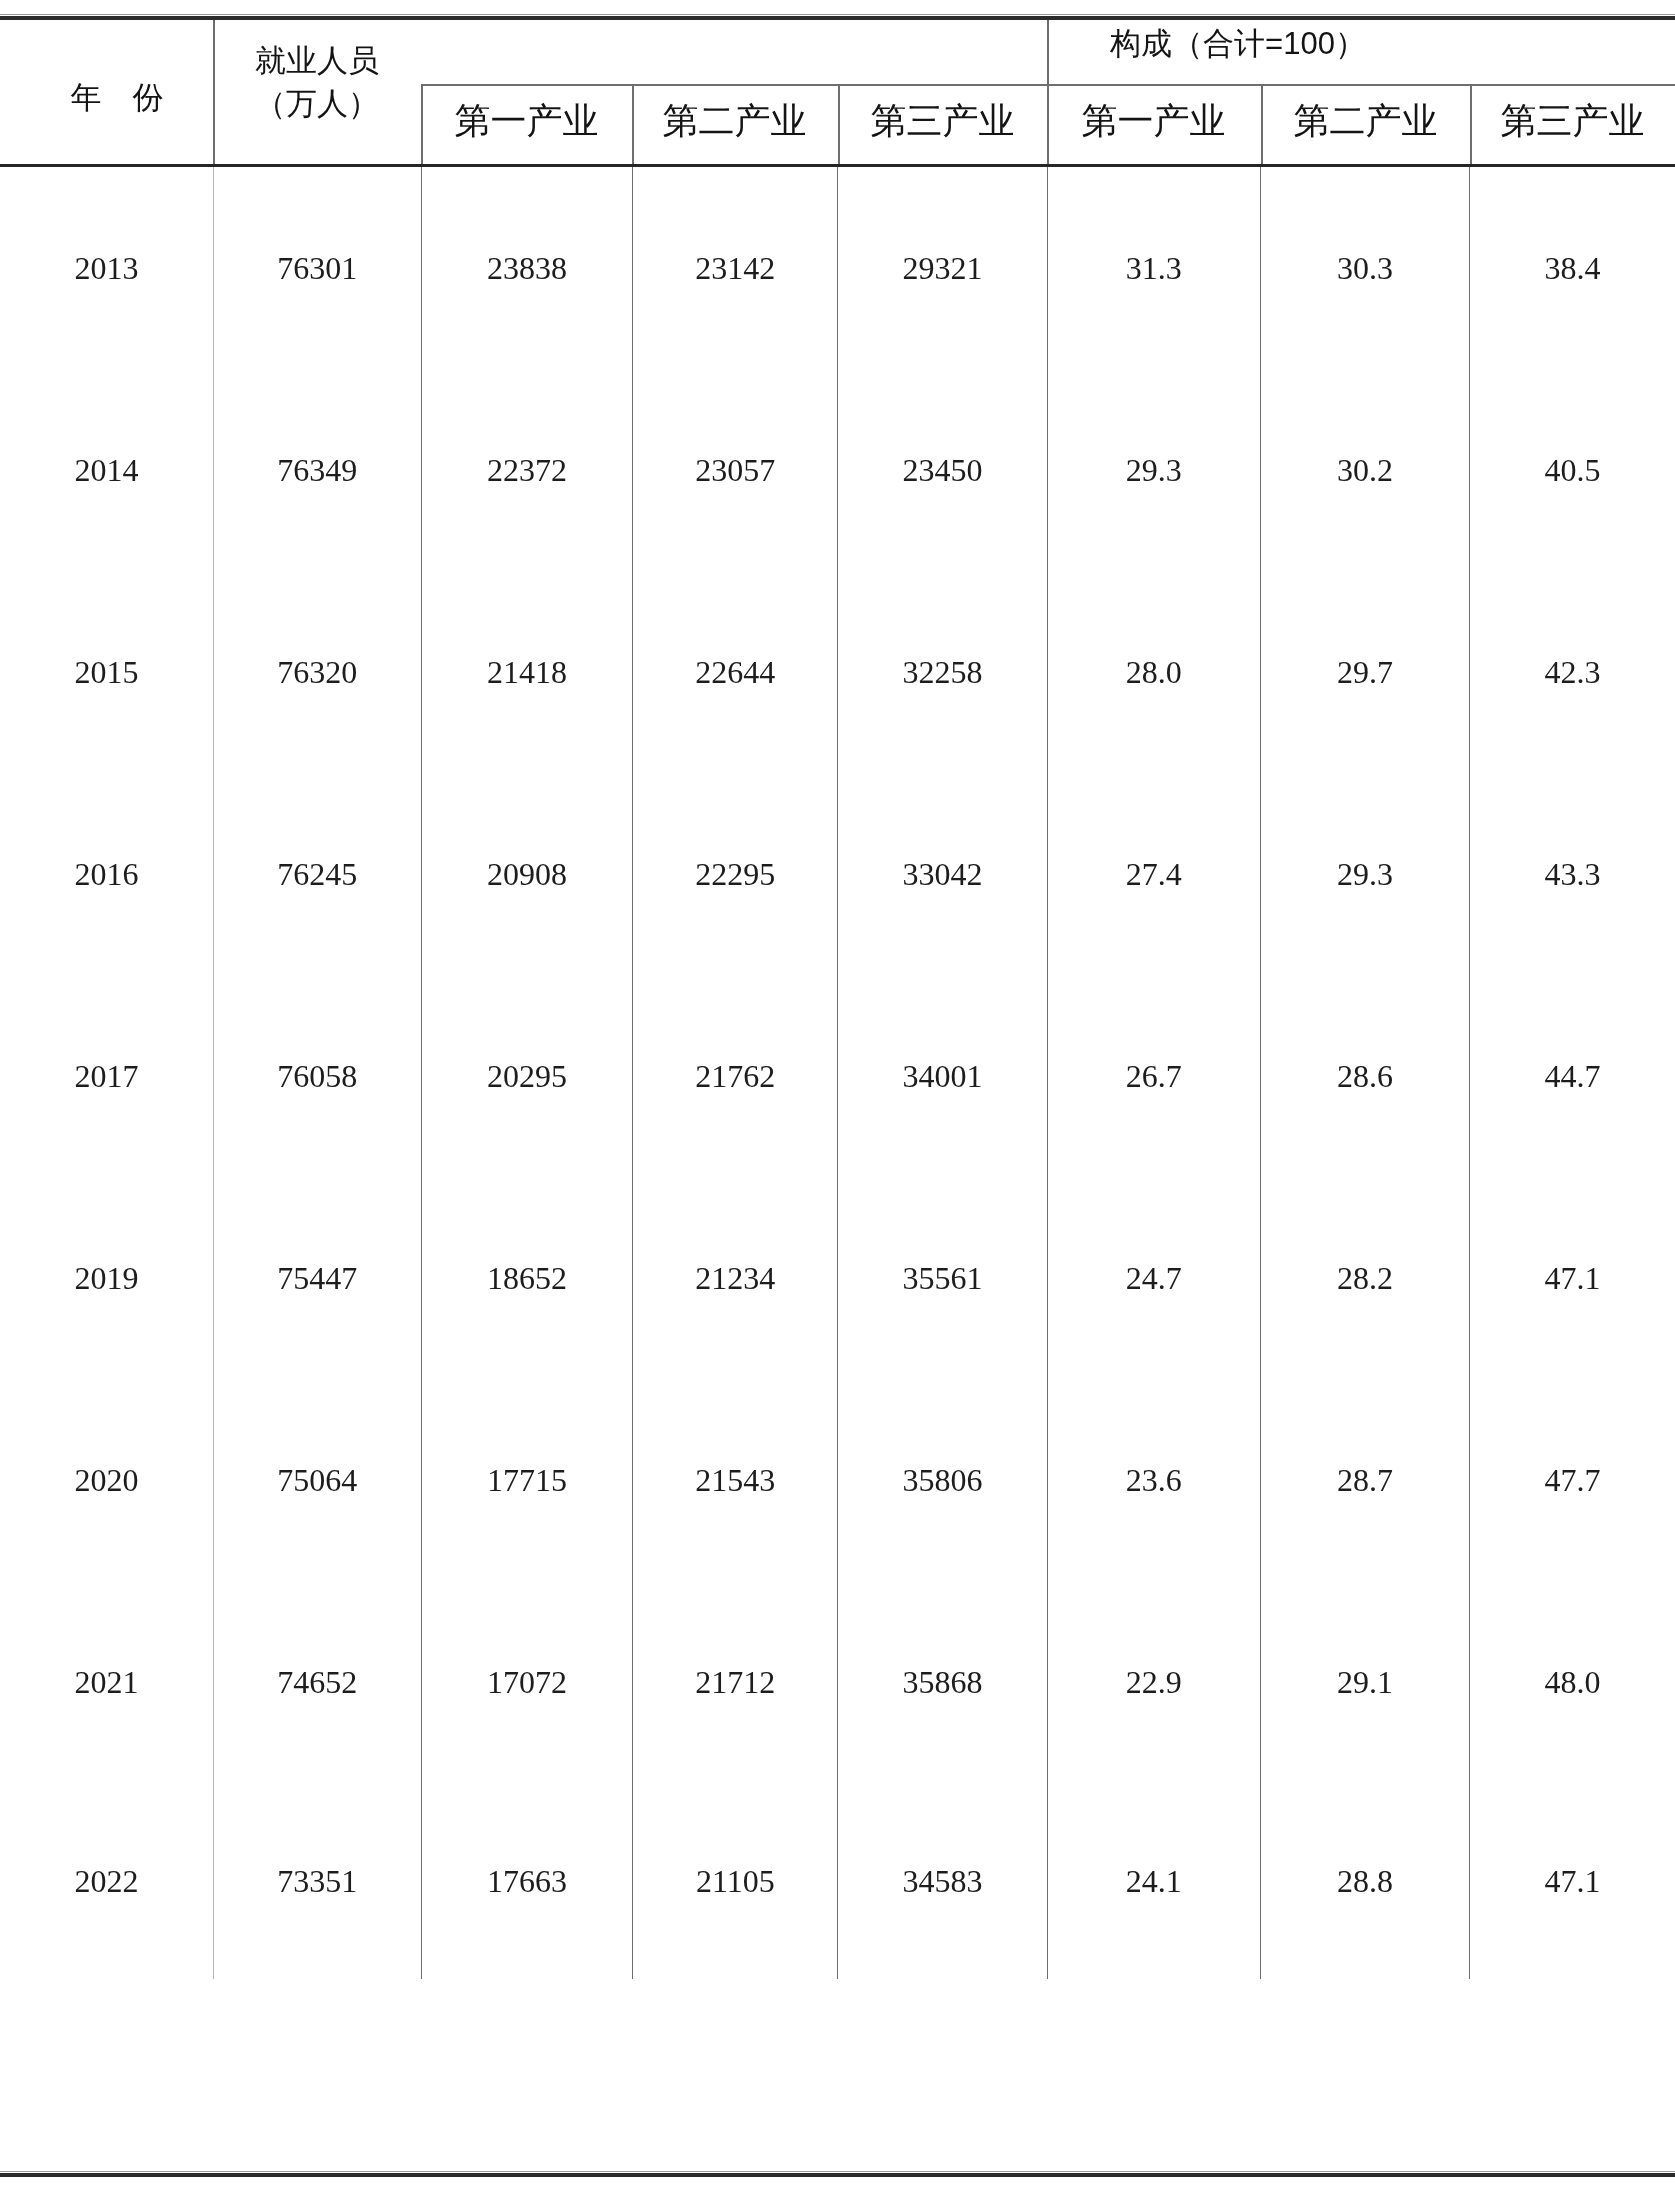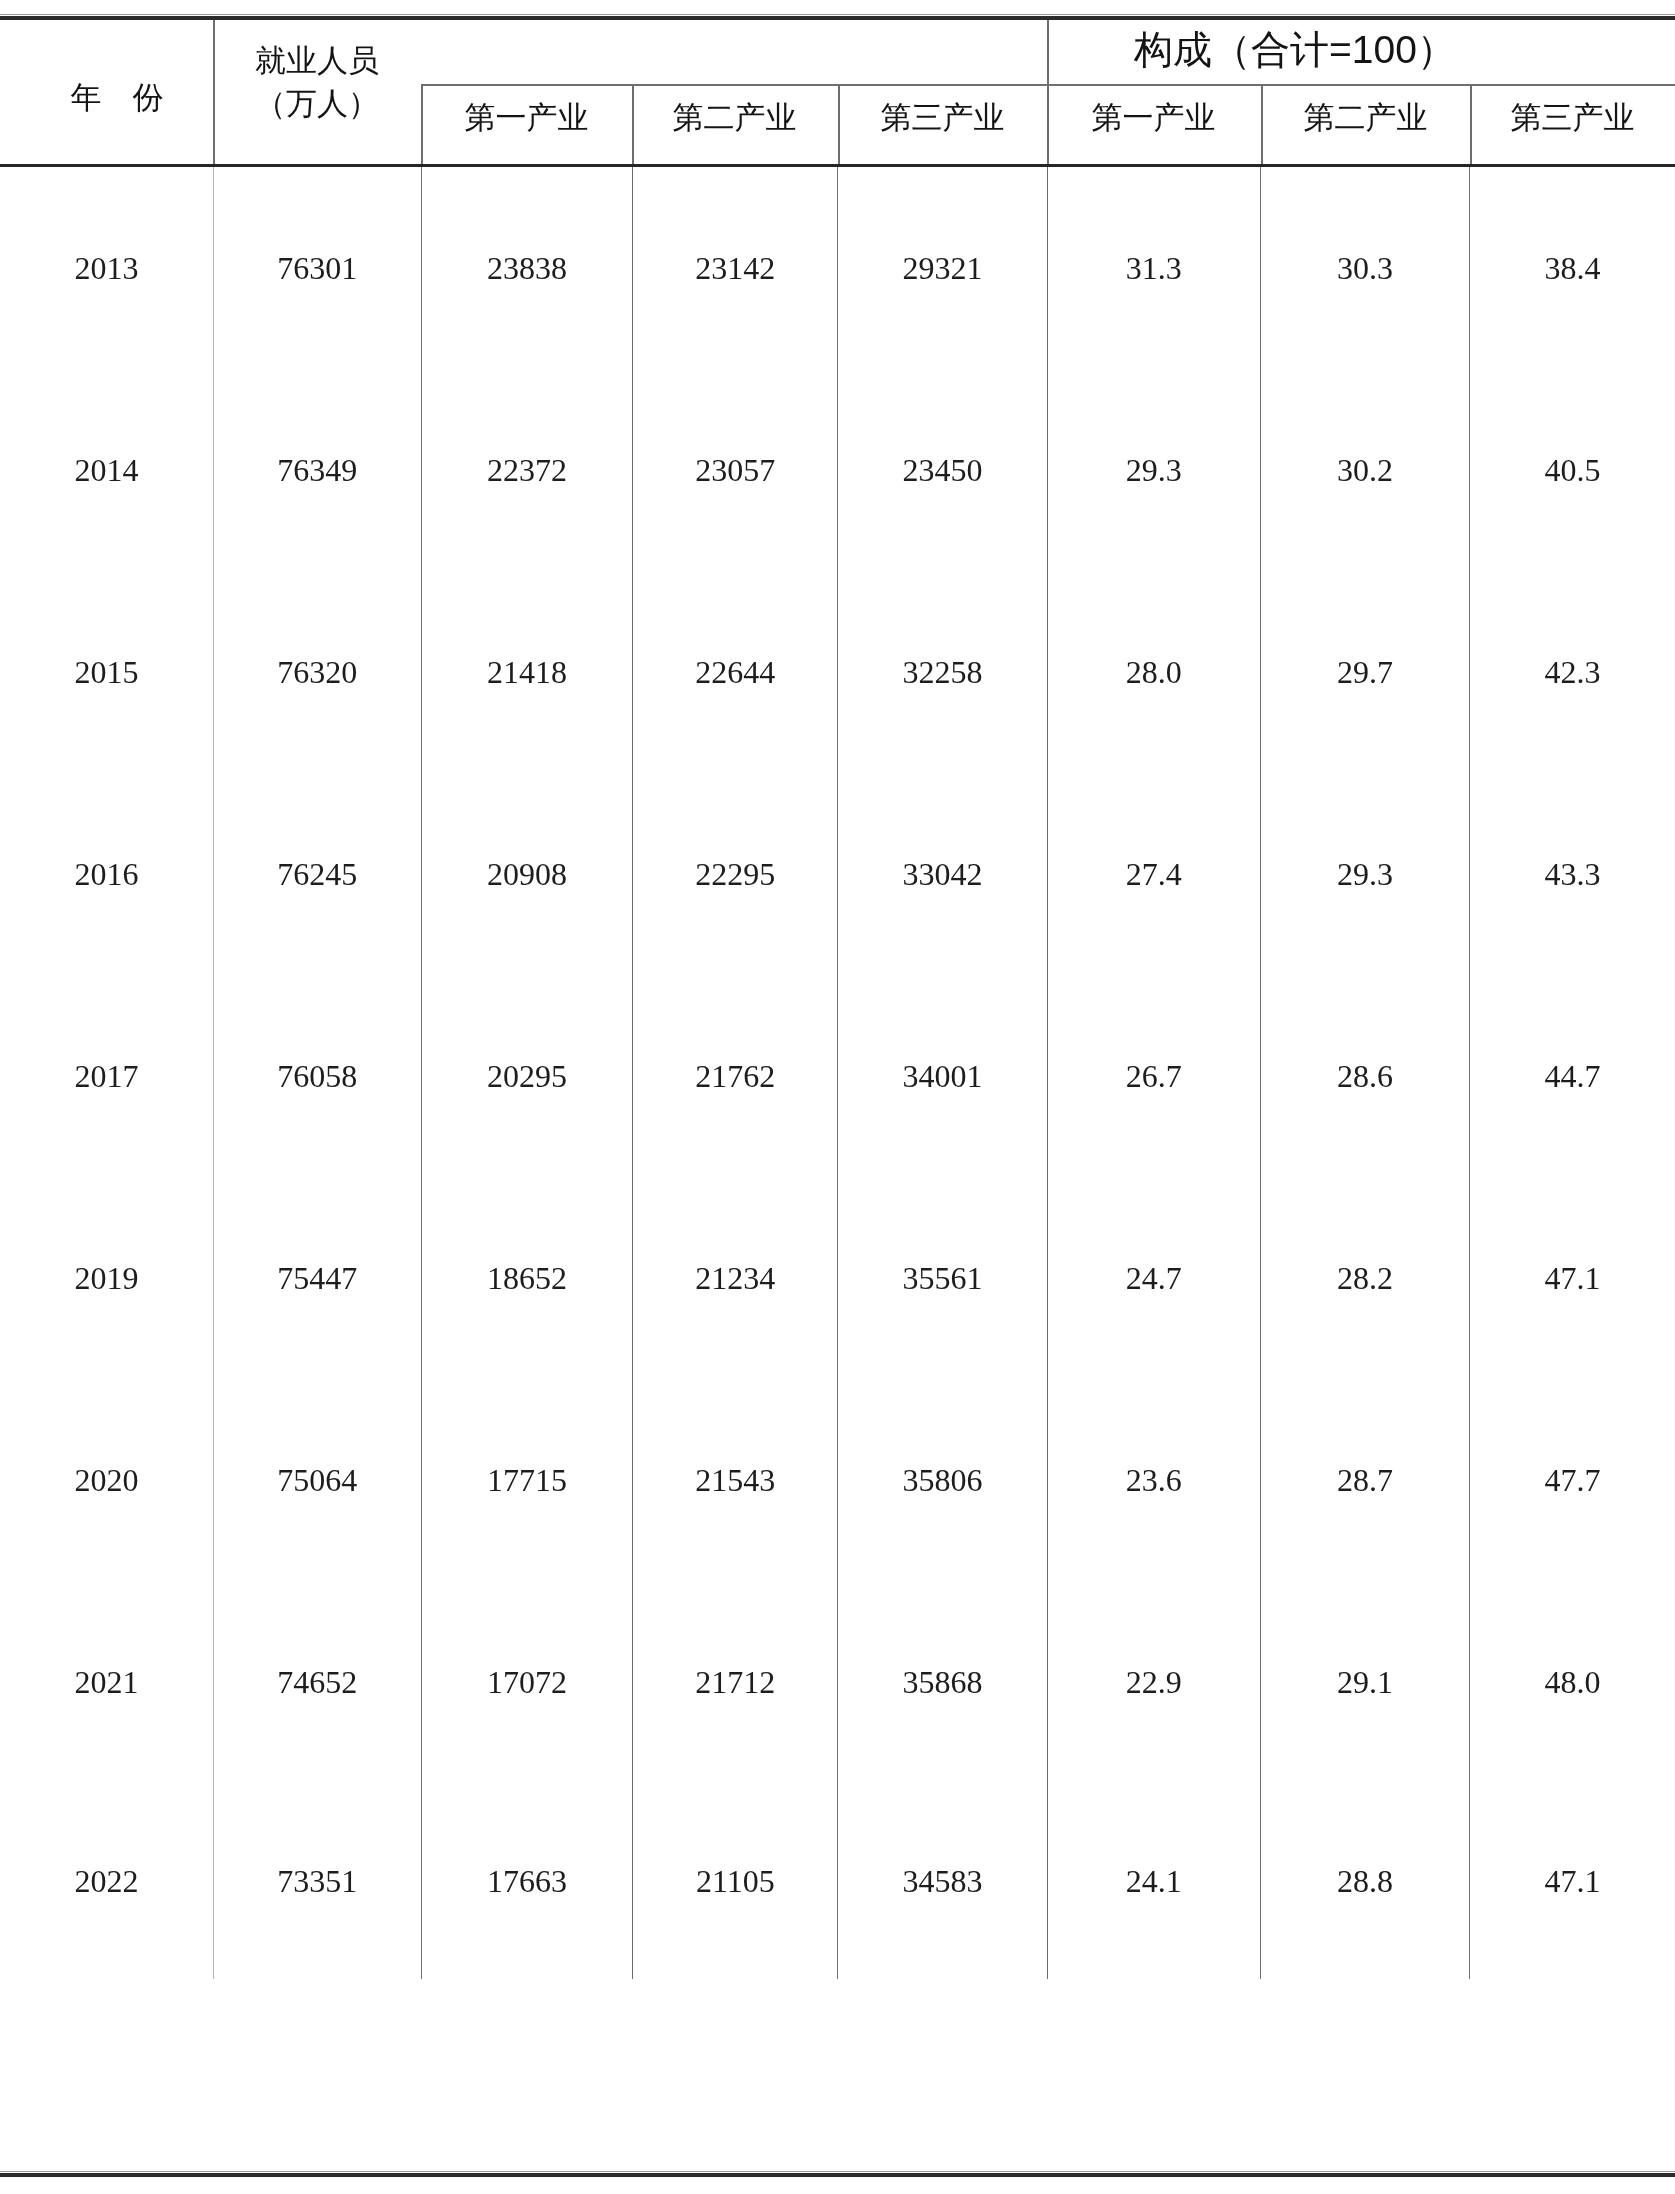--- a/index.html
+++ b/index.html
@@ -146,26 +146,26 @@
   .hcell.year {
     left: 0; top: 77px; width: 234px;
     font-size: 31px; letter-spacing: 11.3px; text-indent: 11.3px;
   }
   .hcell.total {
     left: 213px; top: 40px; width: 208px;
     font-size: 31px; line-height: 1.38;
     white-space: normal;
   }
   .hcell.sub {
+    font-size: 36px;
+    top: 97px;
+  }
+  .hcell.grouptitle {
+    left: 990px; top: 22.6px; width: 496px;
     font-size: 31px;
-    top: 97px;
-  }
-  .hcell.grouptitle {
-    left: 1047px; top: 22.6px; width: 496px;
-    font-size: 39px;
   }
 
   
   tbody td {
     padding: 0;
     text-align: center;
     vertical-align: middle;
     font-family: "Liberation Serif", "DejaVu Serif", serif;
     font-size: 32px;
     color: #1d1d1d;

